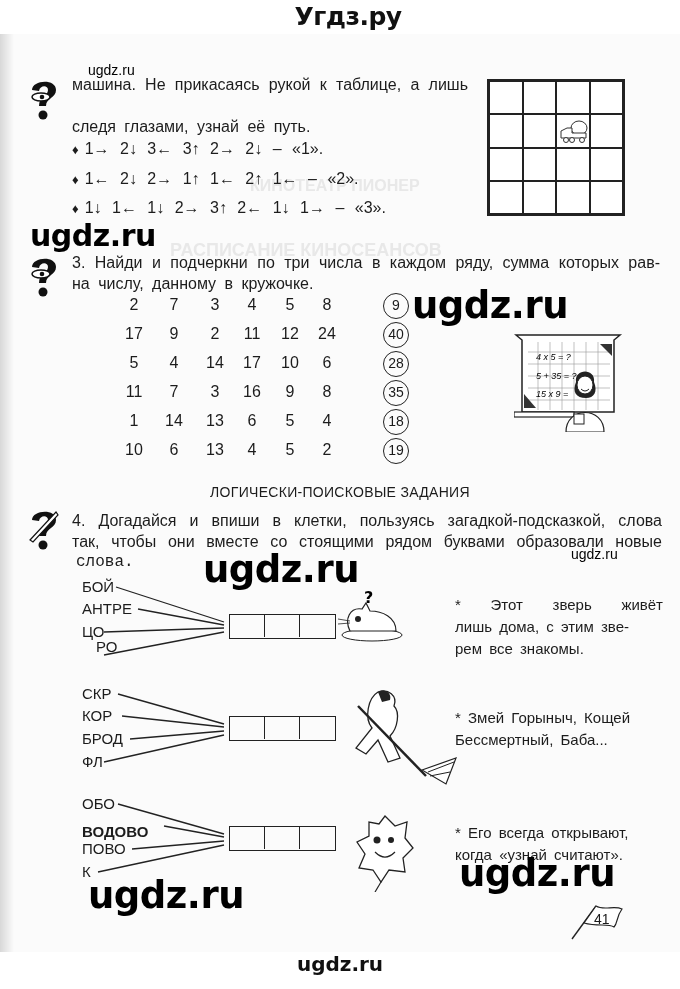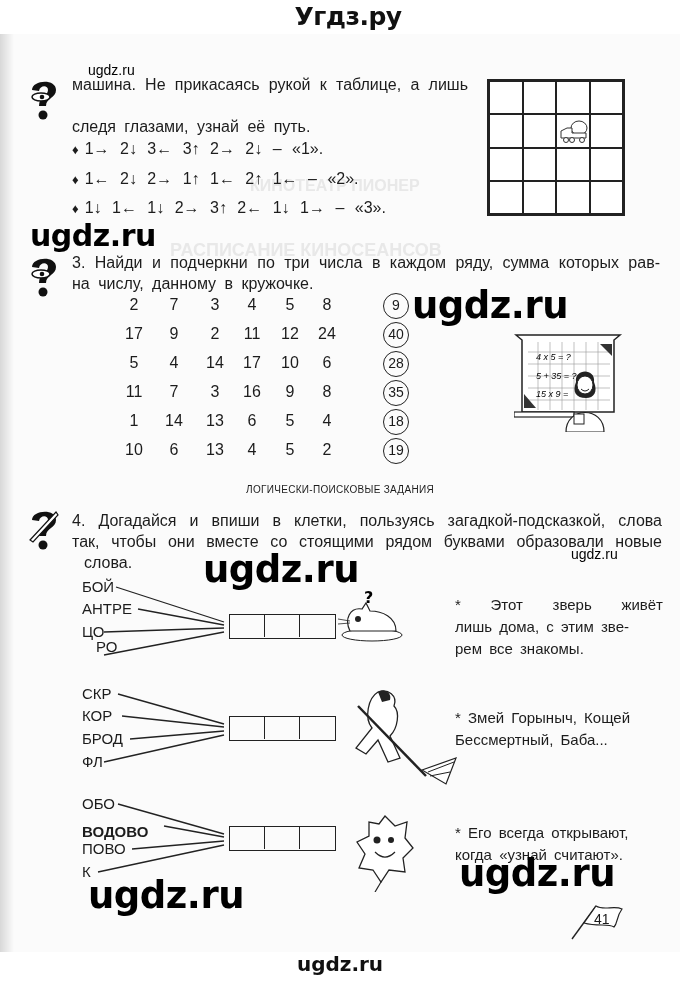--- a/index.html
+++ b/index.html
@@ -24,21 +24,21 @@
   .route .bullet { font-size: 13px; margin-right: 6px; }
 
   .grid { position: absolute; left: 487px; top: 79px; width: 138px; height: 137px; border: 2px solid #222; display: grid; grid-template-columns: repeat(4, 1fr); grid-template-rows: repeat(4, 1fr); background: #fff; }
   .grid .cell { border: 1px solid #222; position: relative; }
 
   .num-table { position: absolute; left: 115px; top: 296px; }
   .num-row { position: relative; height: 29px; }
   .num { position: absolute; font-size: 16px; width: 30px; text-align: center; color: #1c1c1c; }
   .circle { position: absolute; left: 268px; width: 26px; height: 26px; border: 1.5px solid #222; border-radius: 50%; font-size: 14px; line-height: 23px; text-align: center; top: -3px; }
 
-  .section-title { position: absolute; left: 0; width: 680px; top: 484px; text-align: center; font-size: 10px; letter-spacing: 0.3px; color: #1c1c1c; }
+  .section-title { position: absolute; left: 0; width: 680px; top: 484px; text-align: center; font-size: 14px; letter-spacing: 0.3px; color: #1c1c1c; }
 
   .word-block { position: absolute; left: 82px; }
   .prefix { position: absolute; left: 0; font-size: 15px; color: #1c1c1c; white-space: nowrap; }
   .boxes { position: absolute; display: flex; border: 1.5px solid #222; height: 25px; }
   .boxes .box { width: 35px; height: 22px; border-right: 1.5px solid #222; }
   .boxes .box:last-child { border-right: none; }
   svg.lines { position: absolute; left: 0; top: 0; overflow: visible; }
 
   .hint { position: absolute; left: 455px; font-size: 15px; line-height: 22px; color: #1c1c1c; word-spacing: 3px; }
 
@@ -214,21 +214,21 @@
 <svg class="q-icon" style="left:26px;top:508px;" viewBox="0 0 34 44">
   <path d="M6 12 C6 2, 30 0, 30 12 C30 20, 20 20, 20 28 L13 28 C13 18, 22 18, 22 12 C22 7, 14 7, 13 13 Z" fill="#111"></path>
   <circle cx="17" cy="37" r="4.5" fill="#111"></circle>
   <path d="M4 32 L30 4 L32 7 L7 34 Z" fill="#fff" stroke="#111" stroke-width="1.2"></path>
 </svg>
 
 <div class="task-text justify" style="left:72px;top:510px;width:590px;">
   <div>4. Догадайся и впиши в клетки, пользуясь загадкой-подсказкой, слова</div>
   <div>так, чтобы они вместе со стоящими рядом буквами образовали новые</div>
 </div>
-<div class="task-text" style="left:84px;top:552px;">слова.</div>
+<div class="task-text" style="left:76px;top:552px;font-family:Liberation Mono, monospace;">слова.</div>
 
 <div class="wm small" style="left:571px;top:546px;">ugdz.ru</div>
 <div class="wm big" style="left:203px;top:548px;">ugdz.ru</div>
 
 <div class="word-block" style="top:578px;">
   <span class="prefix" style="top:0px;">БОЙ</span>
   <span class="prefix" style="top:22px;">АНТРЕ</span>
   <span class="prefix" style="top:45px;">ЦО</span>
   <span class="prefix" style="top:60px;margin-left:14px;">РО</span>
   <svg class="lines" width="150" height="100">

